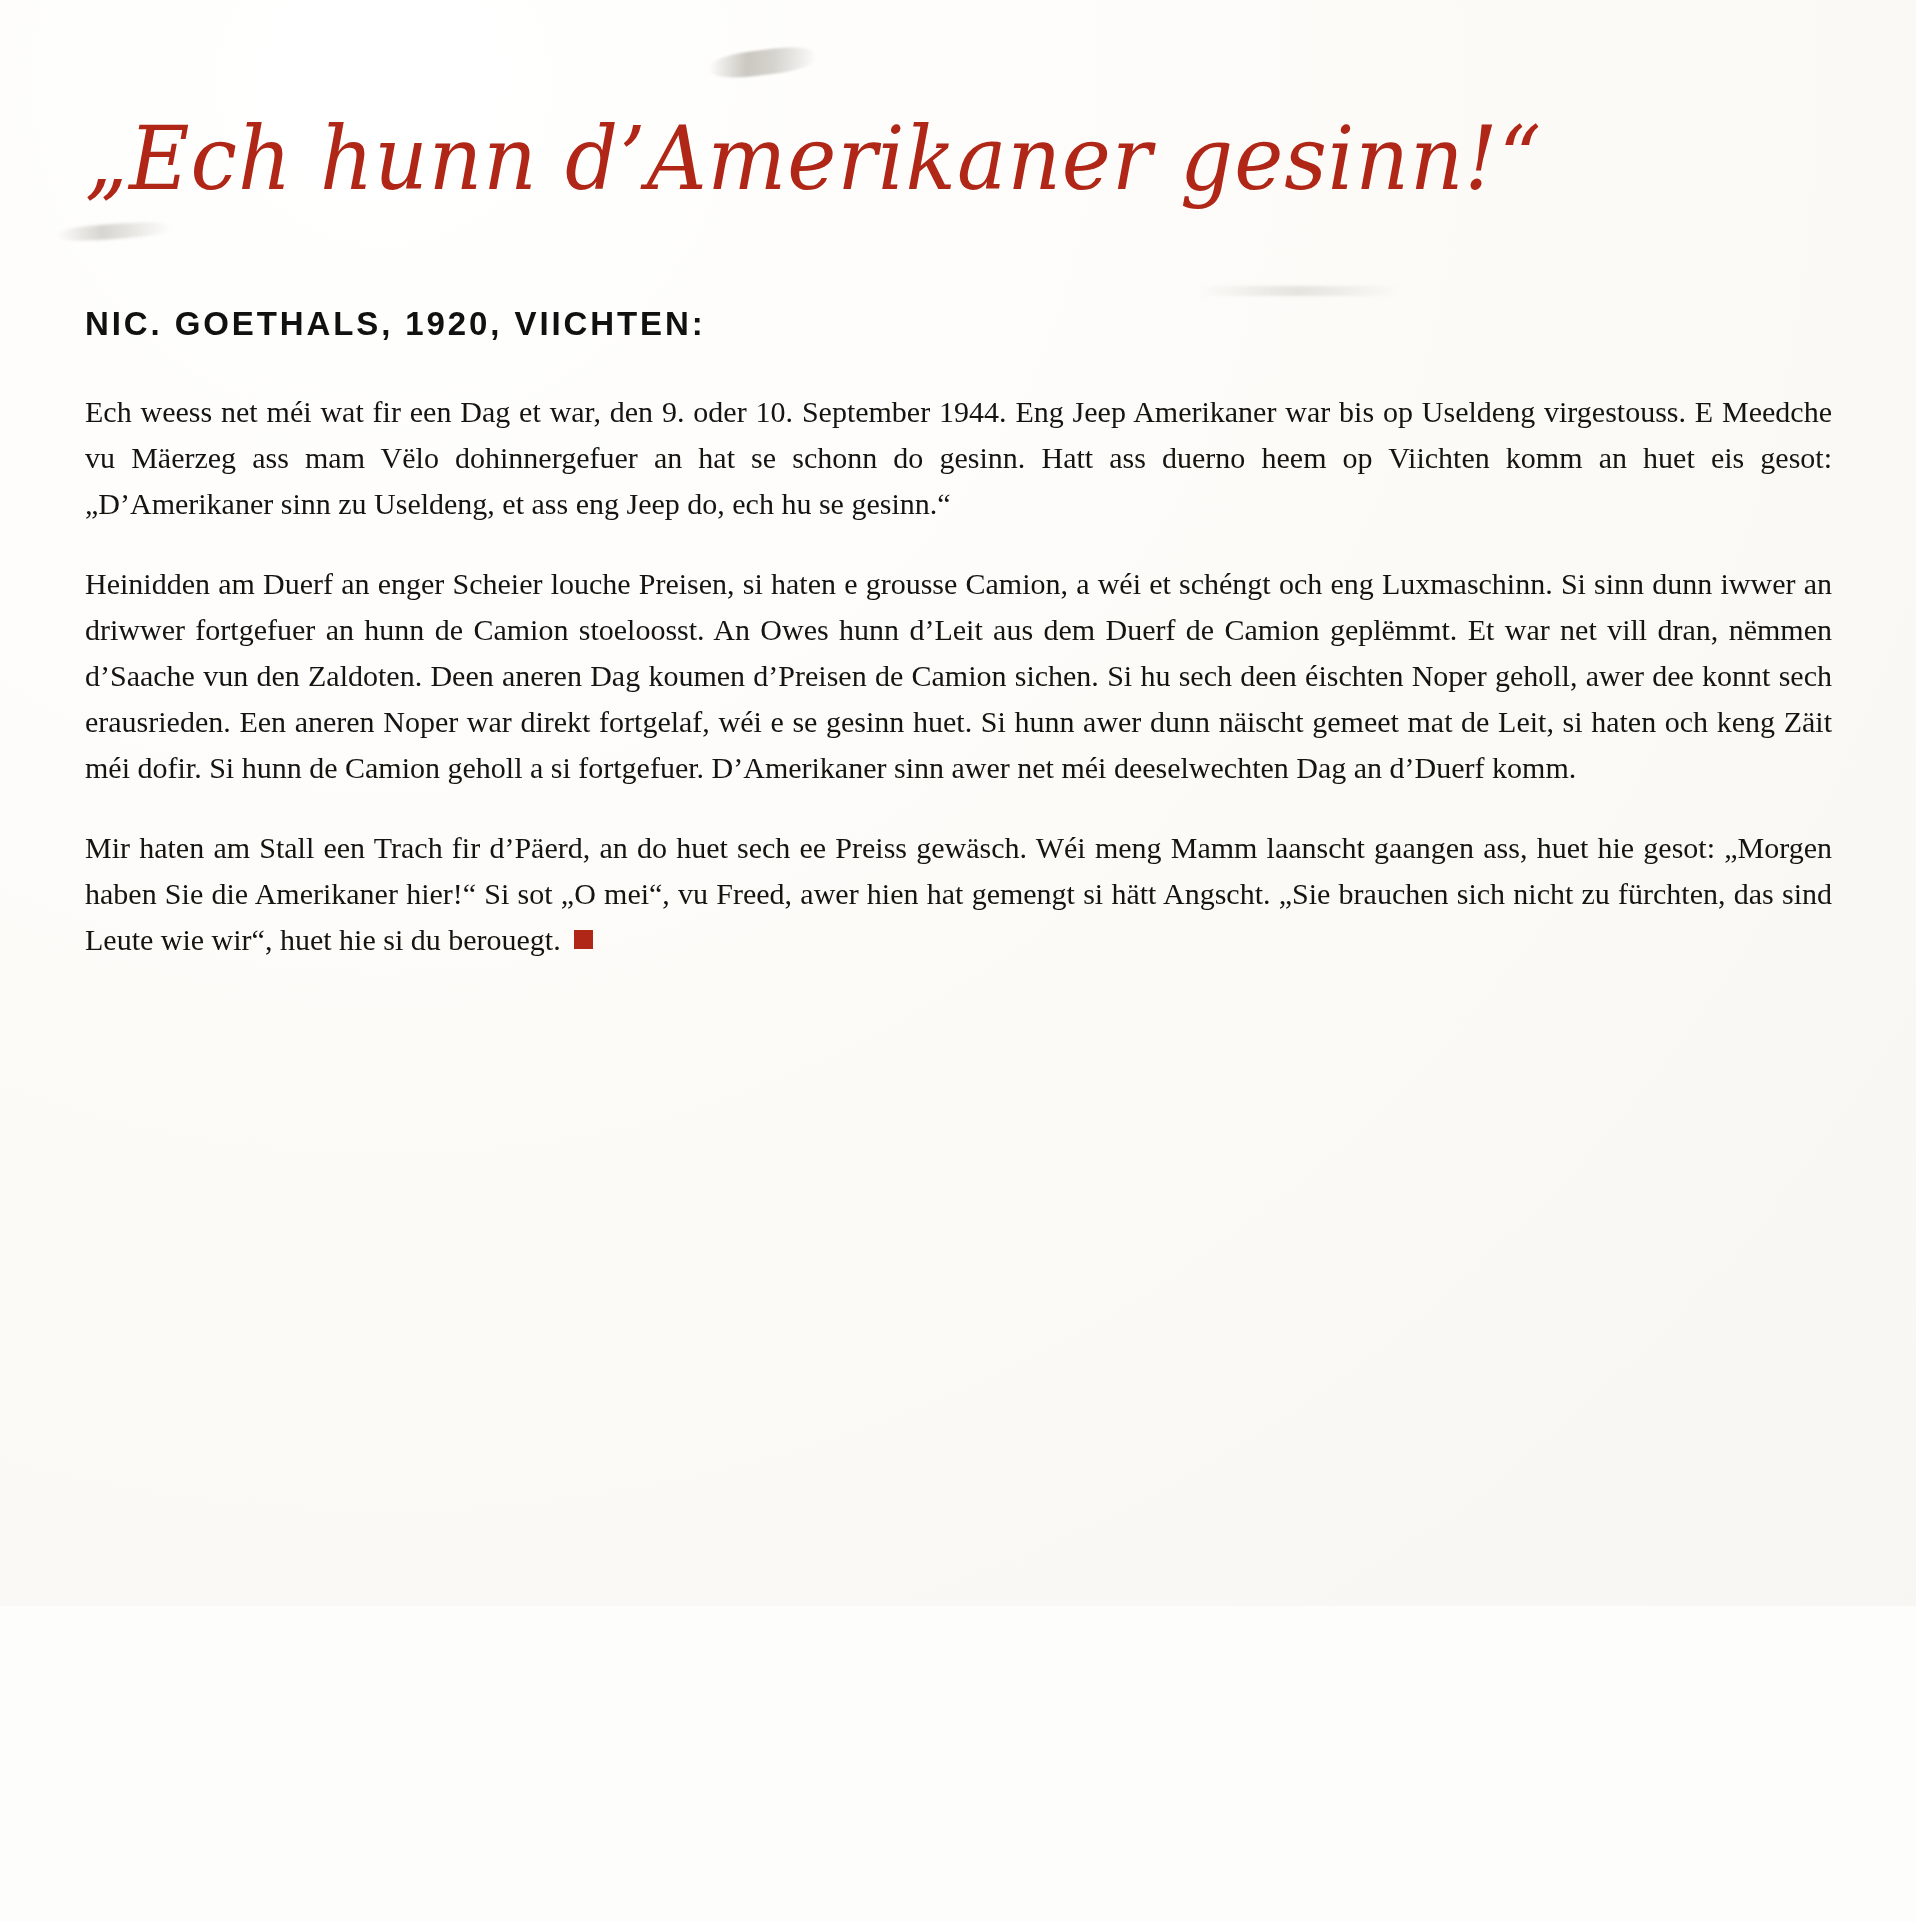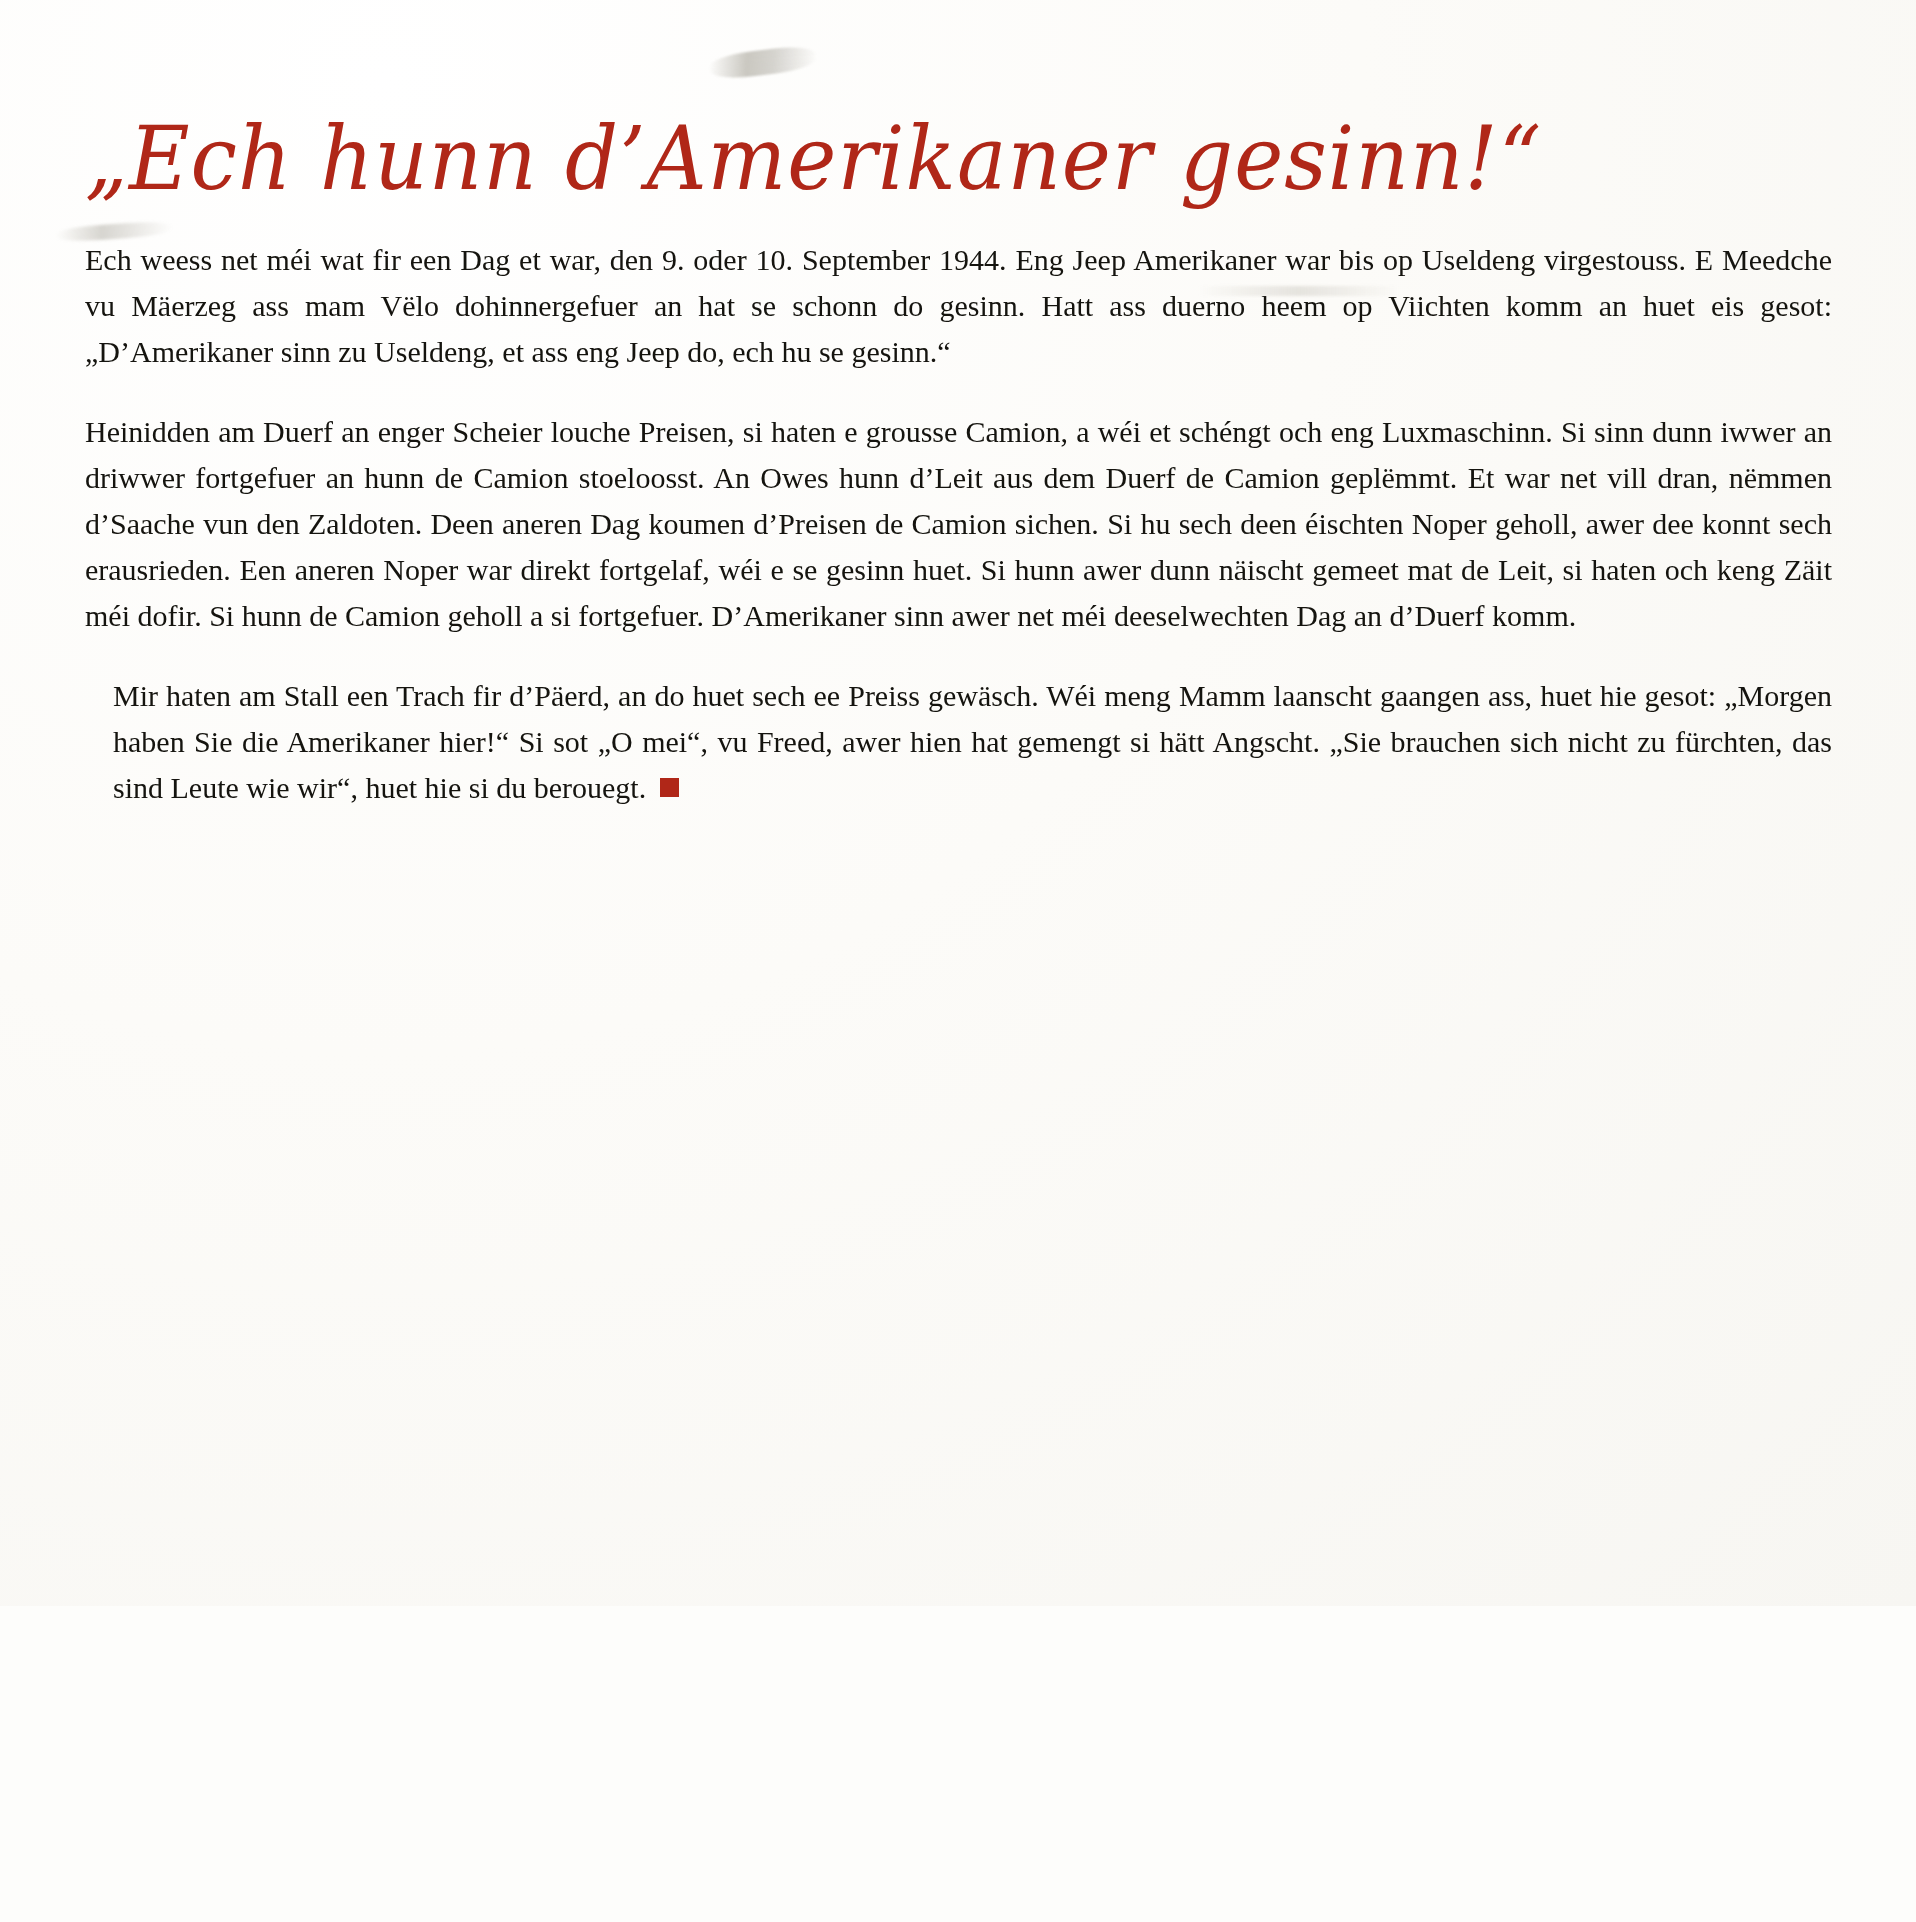--- a/index.html
+++ b/index.html
@@ -89,21 +89,20 @@
     font-size: 30px;
     line-height: 1.54;
     color: #15140f;
     text-align: justify;
     text-justify: inter-word;
     margin: 0 0 33px 0;
     hyphens: none;
   }
   .para:last-child {
     margin-bottom: 0;
-    margin-left: 28px;
   }
   .end-mark {
     display: inline-block;
     width: 19.3px;
     height: 19.3px;
     background: #b02718;
     margin-left: 13.5px;
     vertical-align: 1px;
   }
 </style>
@@ -111,20 +110,21 @@
 <body>
 
 <div class="page">
 
   <div class="smudge smudge-a"></div>
   <div class="smudge smudge-b"></div>
   <div class="smudge smudge-c"></div>
 
   <h1 class="headline">„Ech hunn d’Amerikaner gesinn!“</h1>
 
+  <div class="byline">Nic. Goethals, 1920, Viichten:</div>
 
   <div class="body-text">
     <p class="para">Ech weess net méi wat fir een Dag et war, den 9. oder 10. September 1944. Eng Jeep Amerikaner war bis op Useldeng virgestouss. E Meedche vu Mäerzeg ass mam Vëlo dohinnergefuer an hat se schonn do gesinn. Hatt ass duerno heem op Viichten komm an huet eis gesot: „D’Amerikaner sinn zu Useldeng, et ass eng Jeep do, ech hu se gesinn.“</p>
     <p class="para">Heinidden am Duerf an enger Scheier louche Preisen, si haten e grousse Camion, a wéi et schéngt och eng Luxmaschinn. Si sinn dunn iwwer an driwwer fortgefuer an hunn de Camion stoeloosst. An Owes hunn d’Leit aus dem Duerf de Camion geplëmmt. Et war net vill dran, nëmmen d’Saache vun den Zaldoten. Deen aneren Dag koumen d’Preisen de Camion sichen. Si hu sech deen éischten Noper geholl, awer dee konnt sech erausrieden. Een aneren Noper war direkt fortgelaf, wéi e se gesinn huet. Si hunn awer dunn näischt gemeet mat de Leit, si haten och keng Zäit méi dofir. Si hunn de Camion geholl a si fortgefuer. D’Amerikaner sinn awer net méi deeselwechten Dag an d’Duerf komm.</p>
     <p class="para"><span>Mir haten am Stall een Trach fir d’Päerd, an do huet sech ee Preiss gewäsch. Wéi meng Mamm laanscht gaangen ass, huet hie gesot: „Morgen haben Sie die Amerikaner hier!“ Si sot „O mei“, vu Freed, awer hien hat gemengt si hätt Angscht. „Sie brauchen sich nicht zu fürchten, das sind Leute wie wir“, huet hie si du berouegt.</span><span class="end-mark"></span></p>
   </div>
 
 </div>
 
 

